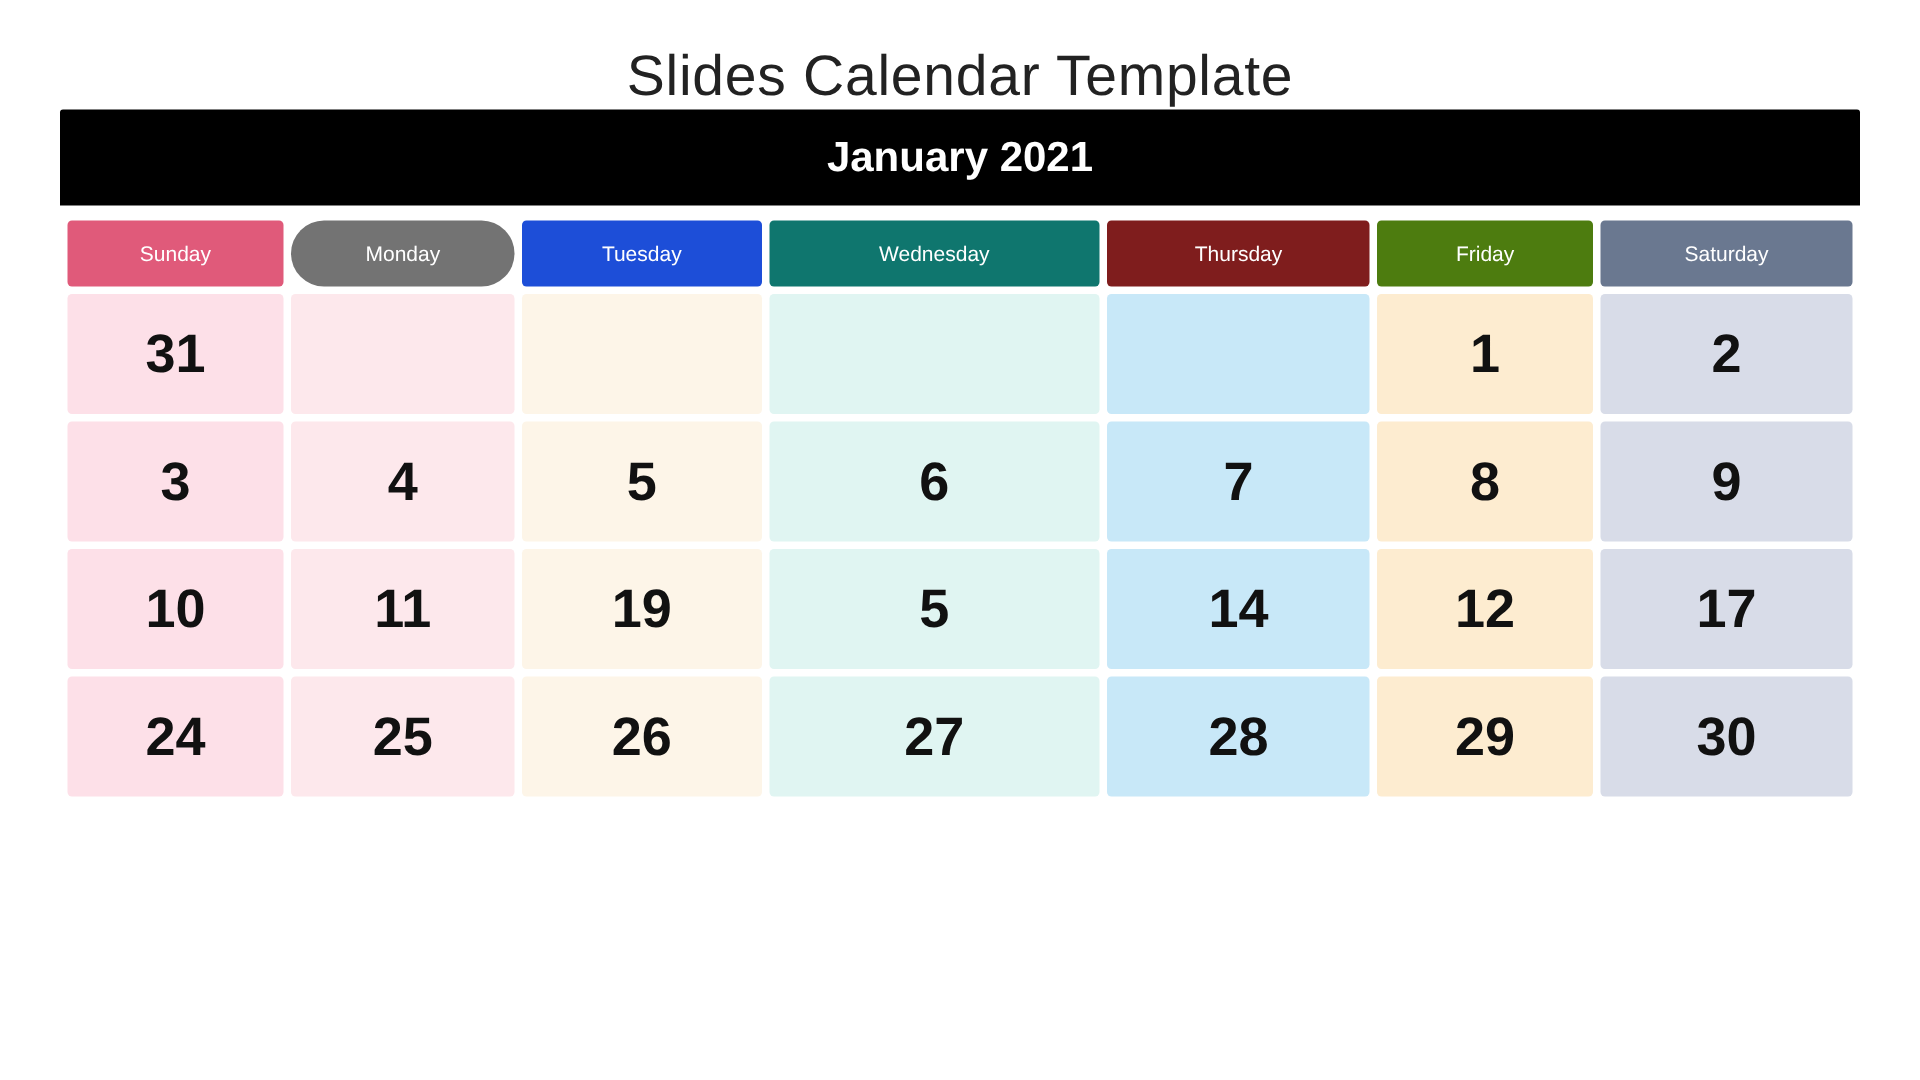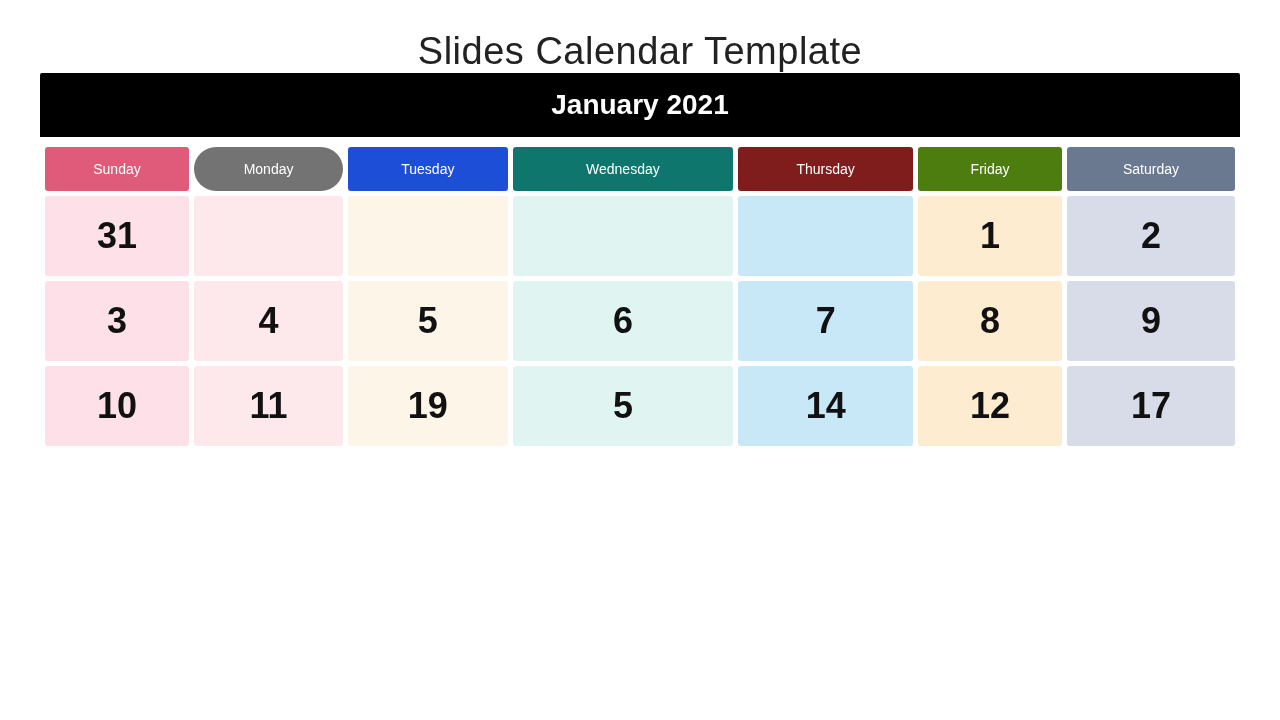--- a/index.html
+++ b/index.html
@@ -124,15 +124,24 @@
         </tr>
         <tr>
           <td class="day-cell sunday">10</td>
           <td class="day-cell monday">11</td>
           <td class="day-cell tuesday">19</td>
           <td class="day-cell wednesday">5</td>
           <td class="day-cell thursday">14</td>
           <td class="day-cell friday">12</td>
           <td class="day-cell saturday">17</td>
         </tr>
+        <tr>
+          <td class="day-cell sunday">24</td>
+          <td class="day-cell monday">25</td>
+          <td class="day-cell tuesday">26</td>
+          <td class="day-cell wednesday">27</td>
+          <td class="day-cell thursday">28</td>
+          <td class="day-cell friday">29</td>
+          <td class="day-cell saturday">30</td>
+        </tr>
       </tbody>
   </table>
 </div>
 
 </body></html>

